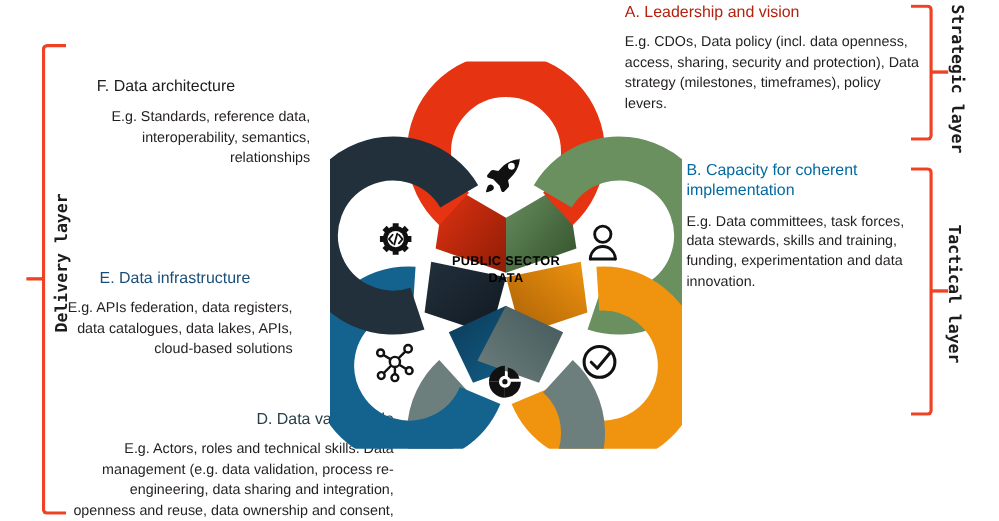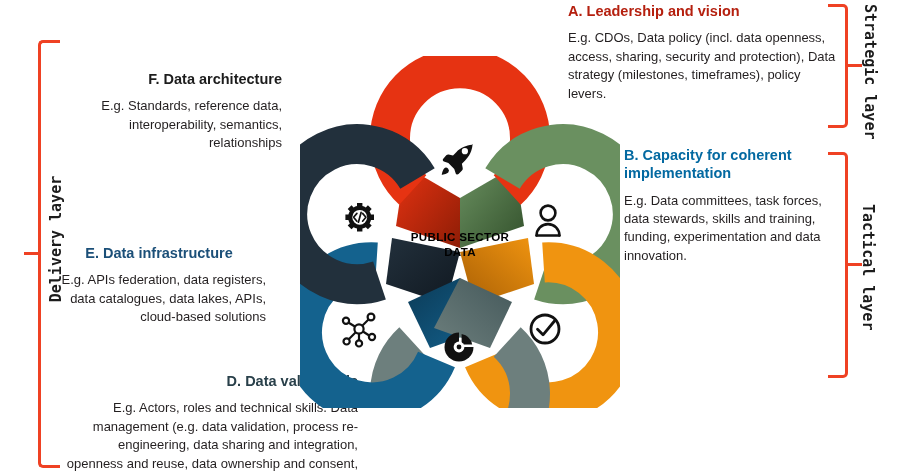--- a/index.html
+++ b/index.html
@@ -8,21 +8,21 @@
     background:#ffffff;
     font-family:"Liberation Sans", sans-serif;
     overflow:hidden;
     position:relative;
   }
   #stage{position:absolute;left:0;top:0;width:908px;height:474px;}
 
   
   .panel{position:absolute;}
   .panel .head{
-    font-weight:bold;
+    font-weight:normal;
     font-size:14.5px;
     line-height:1.26;
     margin:0 0 9px 0;
   }
   .panel .body{
     font-size:13px;
     line-height:1.42;
     color:#231f20;
   }
 
@@ -36,21 +36,21 @@
 
   
   #panel-a{left:568px;top:2px;width:268px;}
   #panel-b{left:624px;top:146px;width:226px;}
   #panel-c{left:624px;top:296px;width:222px;}
   #panel-d{left:62px;top:372px;width:296px;text-align:right;}
   #panel-d .head{text-align:right;}
   #panel-e{left:52px;top:244px;width:214px;text-align:right;}
   #panel-e .head{text-align:center;}
   #panel-f{left:88px;top:70px;width:194px;text-align:right;}
-  #panel-f .head{text-align:right;}
+  #panel-f .head{text-align:left;}
 
   
   .bracket{position:absolute;}
   .bracket .bar{
     position:absolute;
     box-sizing:border-box;
     border:3.2px solid #ef4123;
   }
   .tick{position:absolute;height:3.2px;background:#ef4123;}
 

